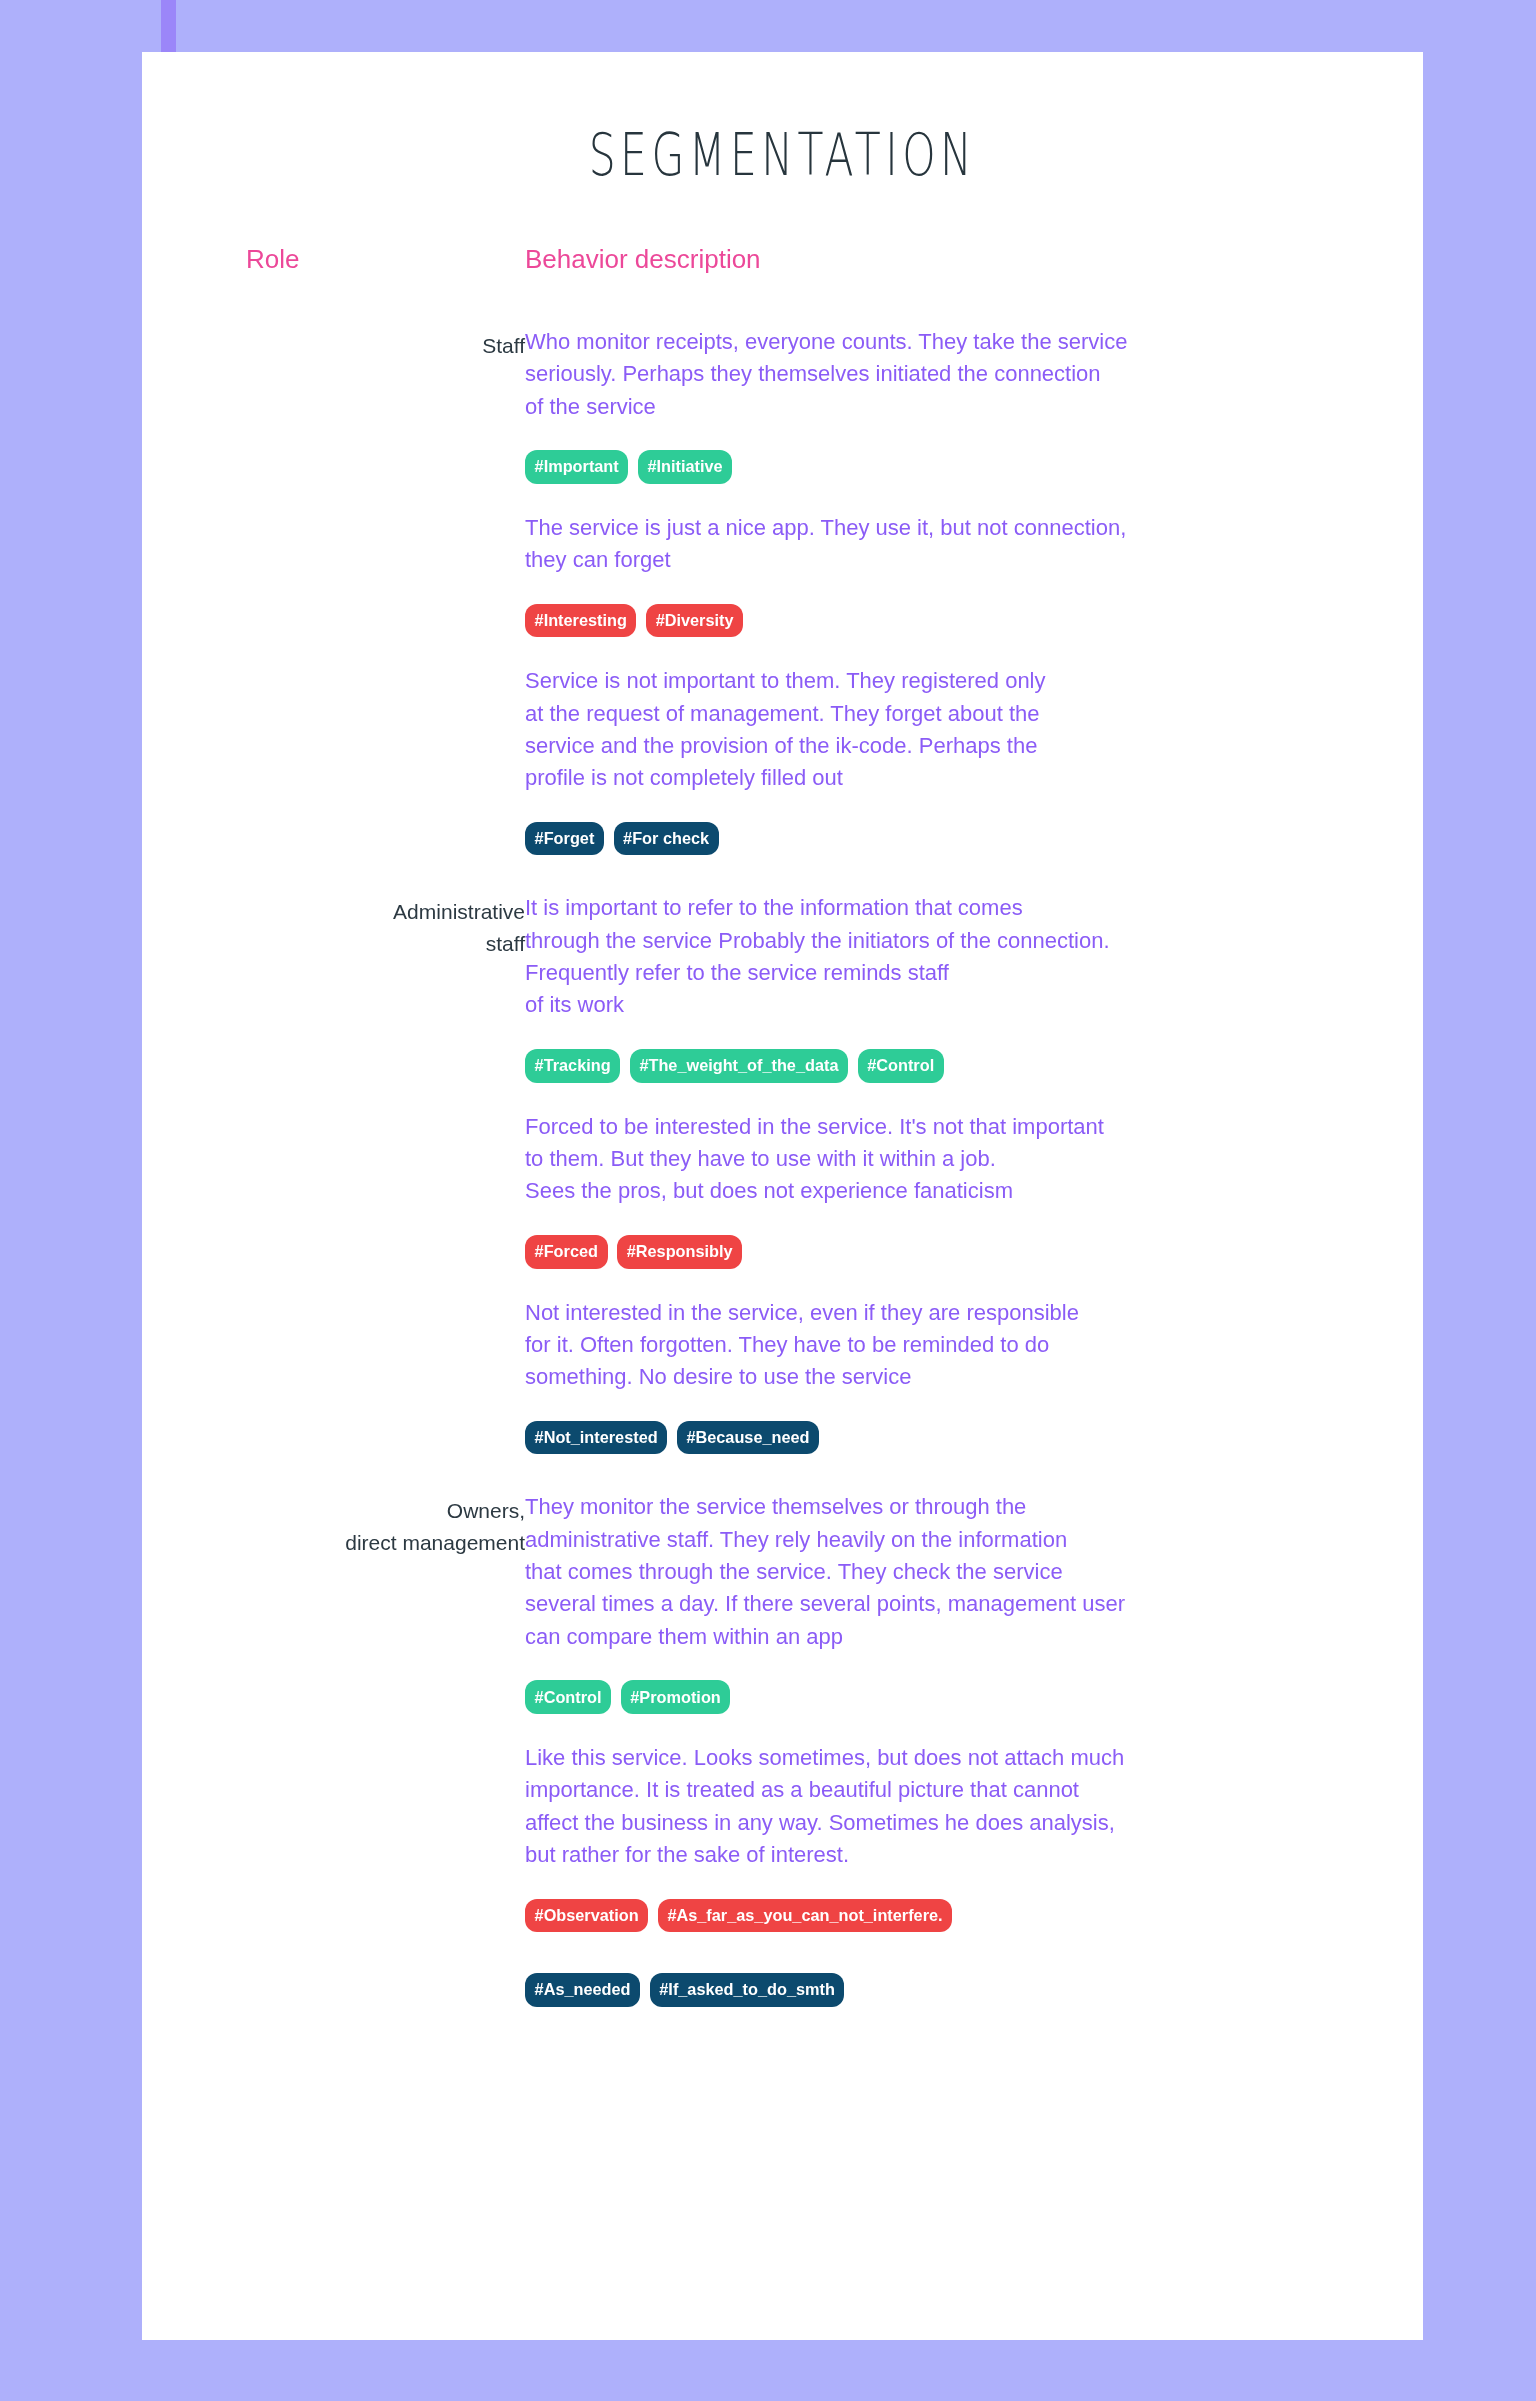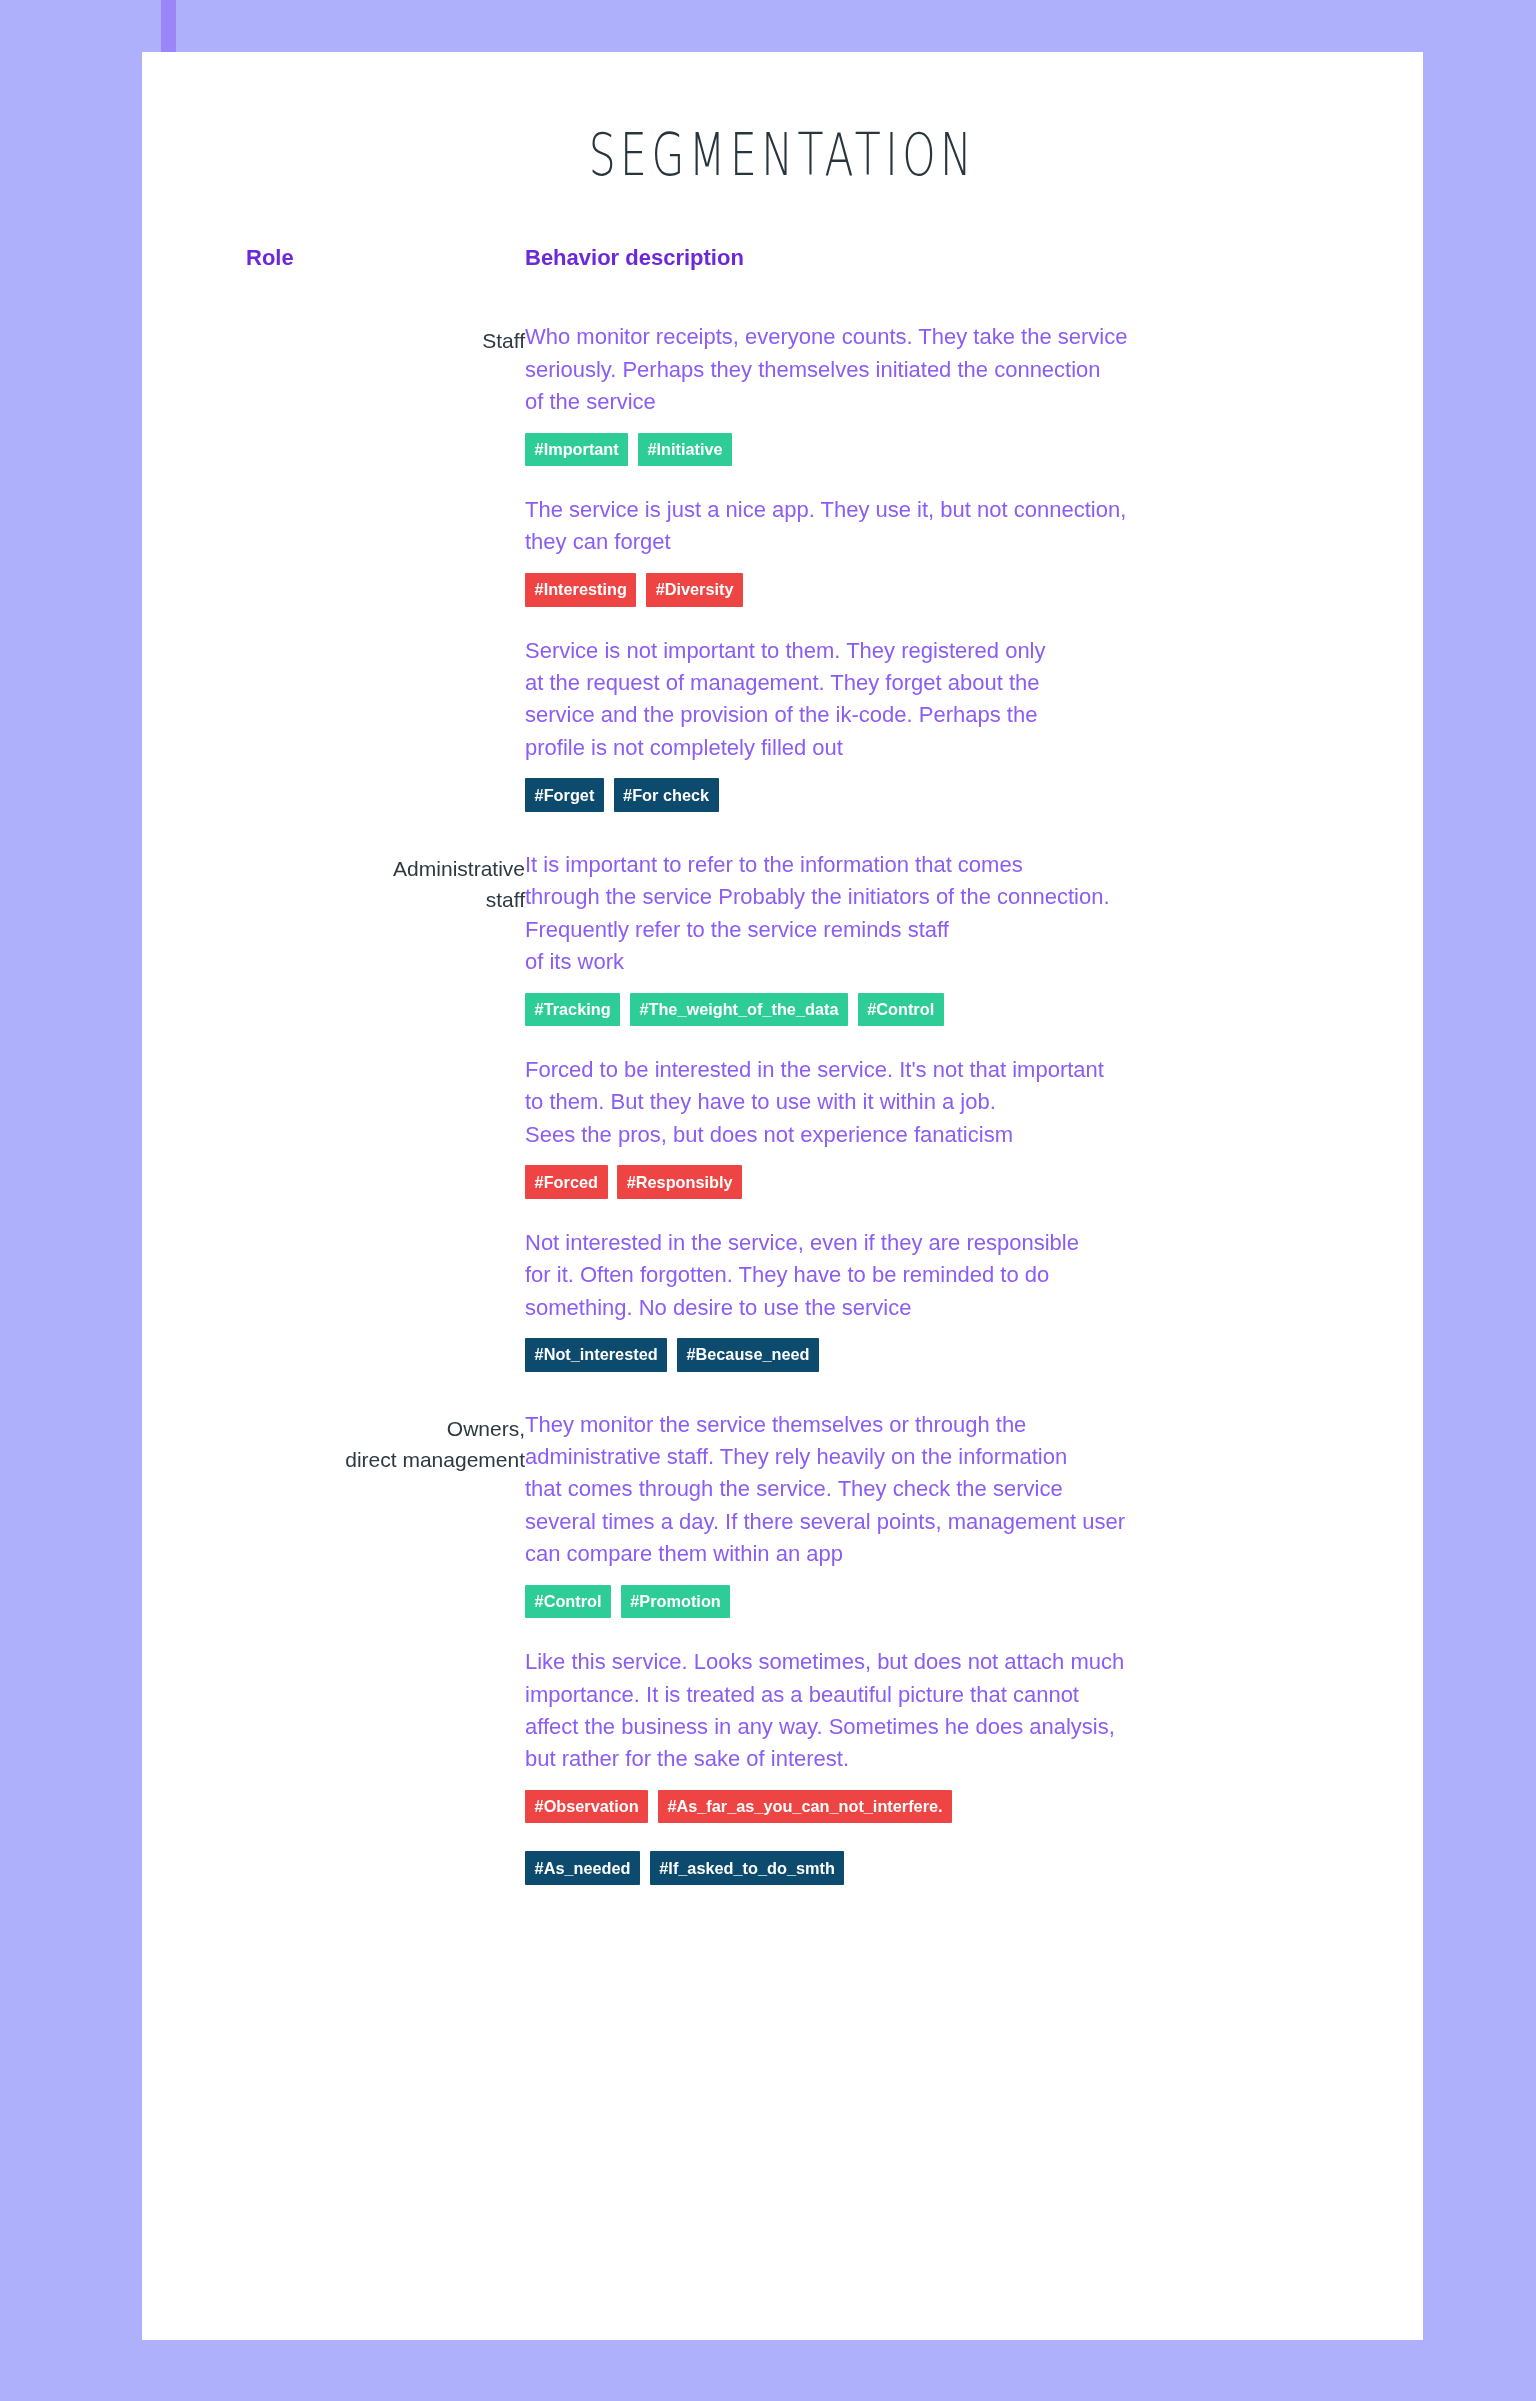--- a/index.html
+++ b/index.html
@@ -65,24 +65,24 @@
   .col-role {
     width: 279px;
     flex: 0 0 279px;
   }
 
   .col-desc {
     flex: 1 1 auto;
   }
 
   .head-cell {
-    font-size: 22px;
+    font-size: 26px;
     line-height: 1.15;
-    color: #6d28d9;
-    font-weight: 700;
+    color: #ec4899;
+    font-weight: 400;
     font-family: "Liberation Sans", sans-serif;
   }
 
   .body-row {
     display: flex;
     align-items: flex-start;
   }
 
   .role-label {
     font-size: 21px;
@@ -119,22 +119,23 @@
     gap: 9.6px;
   }
 
   .tag {
     display: inline-block;
     color: #ffffff;
     font-size: 16.3px;
     line-height: 1;
     font-weight: 700;
     padding: 8.2px 9.6px 9px 9.6px;
-    border-radius: 1px;
+    border-radius: 12px;
     white-space: nowrap;
+    margin-top: 13px;
   }
 
   .tag.green { background: #2ecc97; }
   .tag.blue  { background: #ef4444; }
   .tag.red   { background: #0c4a6e; }
 
   
   .row-gap { height: 37px; }
 </style>
 </head>

